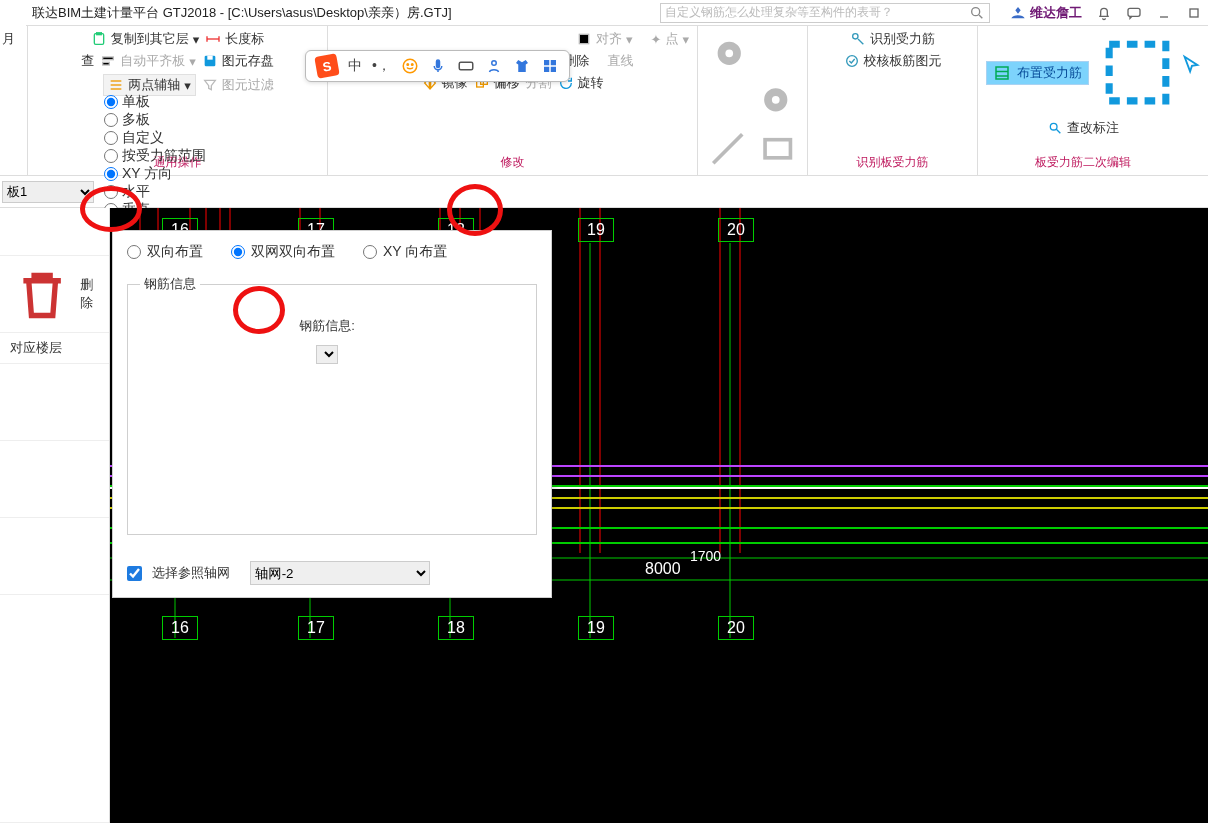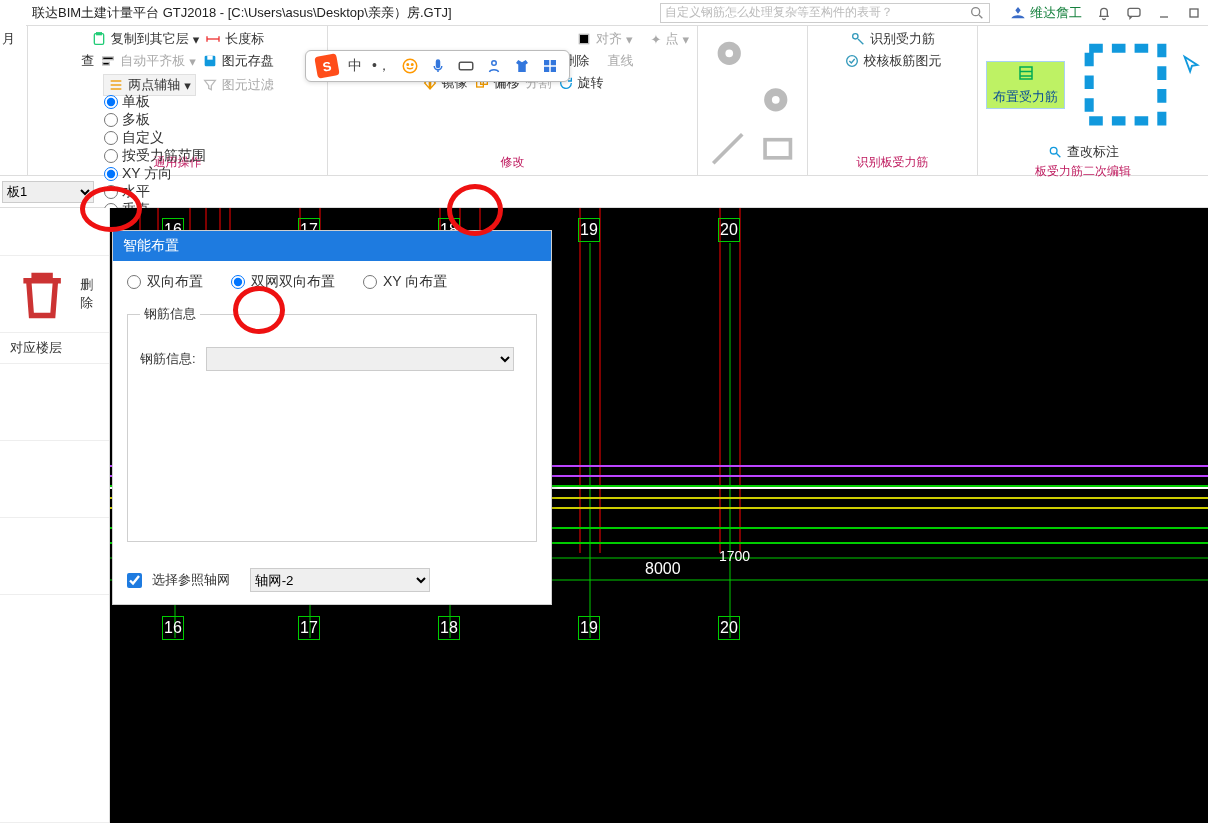--- a/index.html
+++ b/index.html
@@ -31,21 +31,21 @@
     margin-left: 20px;
     width: 330px;
     height: 20px;
     border: 1px solid #ccc;
     font-size: 12px;
     color: #bbb;
     padding: 0 4px;
     display: flex; align-items: center; justify-content: space-between;
   }
   .titlebar .right { display: flex; align-items: center; gap: 14px; color:#333;}
-  .titlebar .right .user { color:#15803d; font-weight:400; display:flex; align-items:center; gap:4px;}
+  .titlebar .right .user { color:#701a75; font-weight:700; display:flex; align-items:center; gap:4px;}
   .titlebar svg { width:16px; height:16px; }
 
   .ribbon {
     display: flex;
     height: 150px;
     border-bottom: 1px solid #ddd;
     background: #fff;
   }
   .ribbon-group {
     display: flex;
@@ -53,26 +53,25 @@
     border-right: 1px solid #ddd;
     padding: 4px 8px 0 8px;
   }
   .ribbon-group .rows { flex:1; display:flex; flex-direction:column; gap:4px; justify-content:flex-start; }
   .ribbon-group .row { display:flex; align-items:center; gap:6px; white-space:nowrap;justify-content:center; }
   .ribbon-group .group-title { text-align:center; font-size:12px; color:#be185d; padding:2px 0 4px 0; }
   .ribbon-item { display:flex; align-items:center; gap:4px; color:#333; cursor:default; }
   .ribbon-item.gray { color:#aaa; }
   .ribbon-item svg { width:16px; height:16px; }
   .accent-item {
-    background:#bef264;
+    background:#7dd3fc;
     border:1px solid #a9d2f2;
     padding:2px 6px;
     display:flex; align-items:center; gap:6px;
     color:#064a97;
-    flex-direction:column;
   }
   .accent-item svg{ width:18px;height:18px;}
 
   .subtoolbar {
     display:flex;
     align-items:center;
     height: 32px;
     border-bottom:1px solid #ddd;
     padding: 0 2px;
     gap: 10px;
@@ -120,37 +119,37 @@
   }
   .smartpanel .sp-body { padding: 12px 14px 16px 14px; }
   .sp-radios { display:flex; gap:28px; margin-bottom:14px; font-size:14px;}
   .sp-radios .radio-group{ gap:6px;}
   .sp-fieldset {
     border:1px solid #cfcfcf;
     padding: 16px 22px 170px 12px;
     position:relative;
   }
   .sp-fieldset legend { padding:0 4px; font-size:13px; color:#333;}
-  .sp-row { display:flex; align-items:center; gap:10px; margin-top:8px;}
+  .sp-row { display:flex; align-items:center; gap:10px; margin-top:8px;flex-direction:column;}
   .sp-row select { flex:1; height:24px; border:1px solid #ccc;}
   .sp-footer { display:flex; align-items:center; gap:10px; padding:10px 14px 12px;}
   .sp-footer input[type=checkbox]{ width:15px; height:15px; accent-color:#1e7be0;}
   .sp-footer select { width:180px; height:24px; border:1px solid #ccc; margin-left:10px;}
 
   .canvas {
     flex:1;
     background:#000;
     position:relative;
     overflow:hidden;
   }
   .canvas .gridlabel {
     position:absolute;
     color:#fff;
     font-size:16px;
-    width:22px;height:24px;
+    width:36px;height:24px;
     display:flex;align-items:center;justify-content:center;
     border:1px solid #0c0;
   }
   .canvas .dim { position:absolute; color:#fff; font-size:16px; }
   .canvas svg { position:absolute; left:0; top:0; width:100%; height:100%; }
 
   
 
   .annot {
     position:absolute;
@@ -594,26 +593,25 @@
     <div class="gridlabel" style="left:608px; top:408px">20</div>
 
     <div class="dim" style="left:120px; top:352px">8000</div>
     <div class="dim" style="left:260px; top:352px">8000</div>
     <div class="dim" style="left:535px; top:352px">8000</div>
 
     <div class="dim" style="left:4px; top:346px;font-size:14px">00</div>
     <div class="dim" style="left:52px; top:340px;font-size:14px">1810000</div>
     <div class="dim" style="left:16px; top:372px;font-size:14px">400</div>
     <div class="dim" style="left:345px; top:340px;font-size:14px">9020000</div>
-    <div class="dim" style="left:609px; top:340px;font-size:14px">1700</div>
+    <div class="dim" style="left:580px; top:340px;font-size:14px">1700</div>
   </div>
 </div>
 
 <div class="smartpanel">
-  <div class="sp-title">智能布置</div>
   <div class="sp-body">
     <div class="sp-radios">
       <label class="radio-group">
           <input type="radio" name="spdir" style="">
           <span>双向布置</span>
         </label>
       <label class="radio-group">
           <input type="radio" name="spdir" checked="" style="">
           <span>双网双向布置</span>
         </label>

